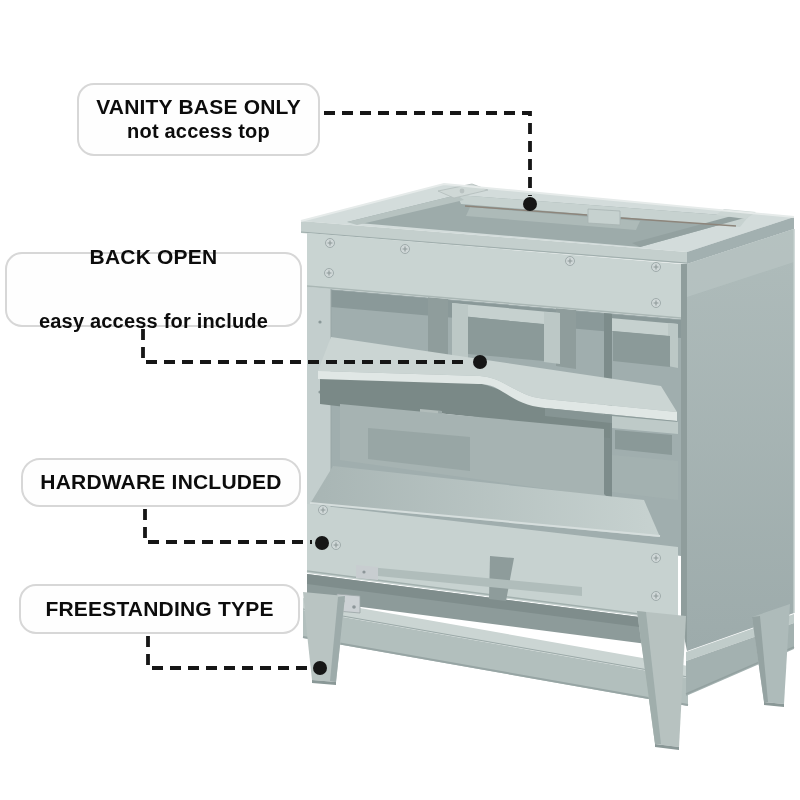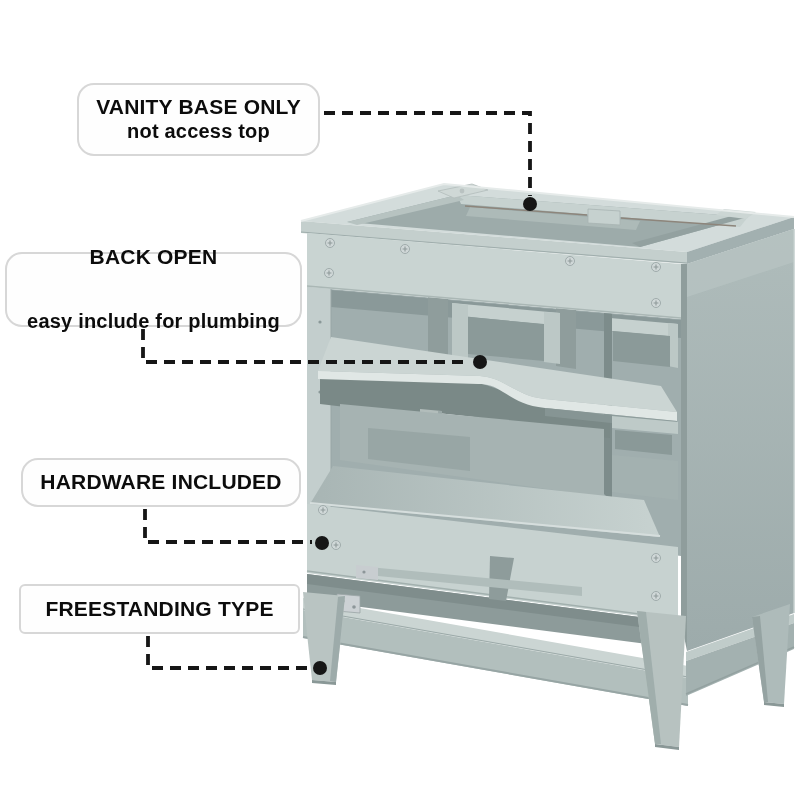--- a/index.html
+++ b/index.html
@@ -8,22 +8,22 @@
   .art{position:absolute;left:0;top:0;width:800px;height:800px;display:block;}
   .callout{position:absolute;display:flex;flex-direction:column;align-items:center;justify-content:center;
            background:var(--label-bg,#fefefe);border:2px solid var(--label-border,#d7d7d7);
            border-radius:17px;color:var(--label-text,#0c0c0c);text-align:center;line-height:1.18;
            font-weight:700;letter-spacing:.2px;box-sizing:border-box;padding:2px 20px;}
   .callout .l1{font-size:21px;white-space:nowrap;}
   .callout .l2{font-size:20px;white-space:nowrap;}
   .callout .l2:empty{display:none;}
   .c1{left:77px;top:83px;width:243px;height:73px;}
   .c2{left:5px;top:252px;width:297px;height:75px;gap:40px;}
-  .c3{left:21px;top:458px;width:280px;height:49px;}
-  .c4{left:19px;top:584px;width:281px;height:50px;border-radius:6px;}
+  .c3{left:21px;top:458px;width:280px;height:49px;border-radius:19px;}
+  .c4{left:19px;top:584px;width:281px;height:50px;}
   .connector{fill:none;stroke:var(--line,#161616);stroke-width:3.8;stroke-dasharray:11 7;}
   .dot{fill:var(--line,#161616);}
 </style>
 </head>
 <body style="background: rgb(255, 255, 255);">
 
 <div class="stage">
 
 <svg class="art" viewBox="0 0 800 800">
   <defs>
@@ -195,21 +195,21 @@
     <circle class="dot" cx="320" cy="668" r="7"></circle>
   </g>
 </svg>
 
 <div class="callout c1">
   <span class="l1">VANITY BASE ONLY</span>
   <span class="l2">not access top</span>
 </div>
 <div class="callout c2">
   <span class="l1">BACK OPEN</span>
-  <span class="l2">easy include for plumbing</span>
+  <span class="l2">easy access for include</span>
 </div>
 <div class="callout c3">
   <span class="l1">HARDWARE INCLUDED</span>
 
 </div>
 <div class="callout c4">
   <span class="l1">FREESTANDING TYPE</span>
 
 </div>
 

